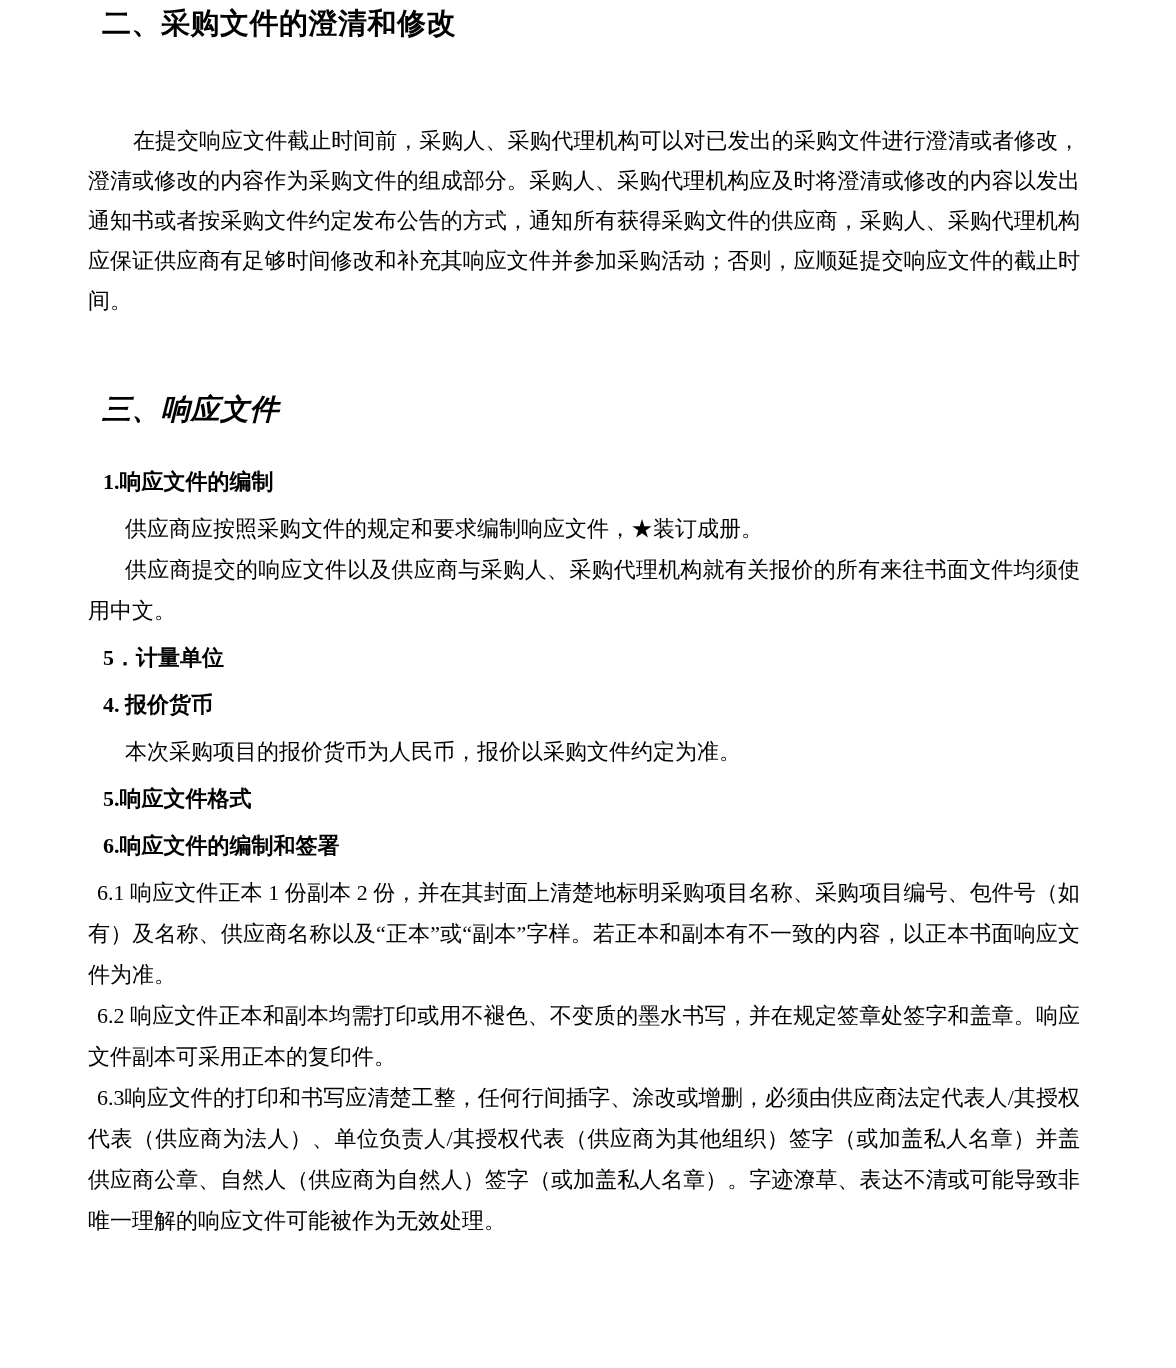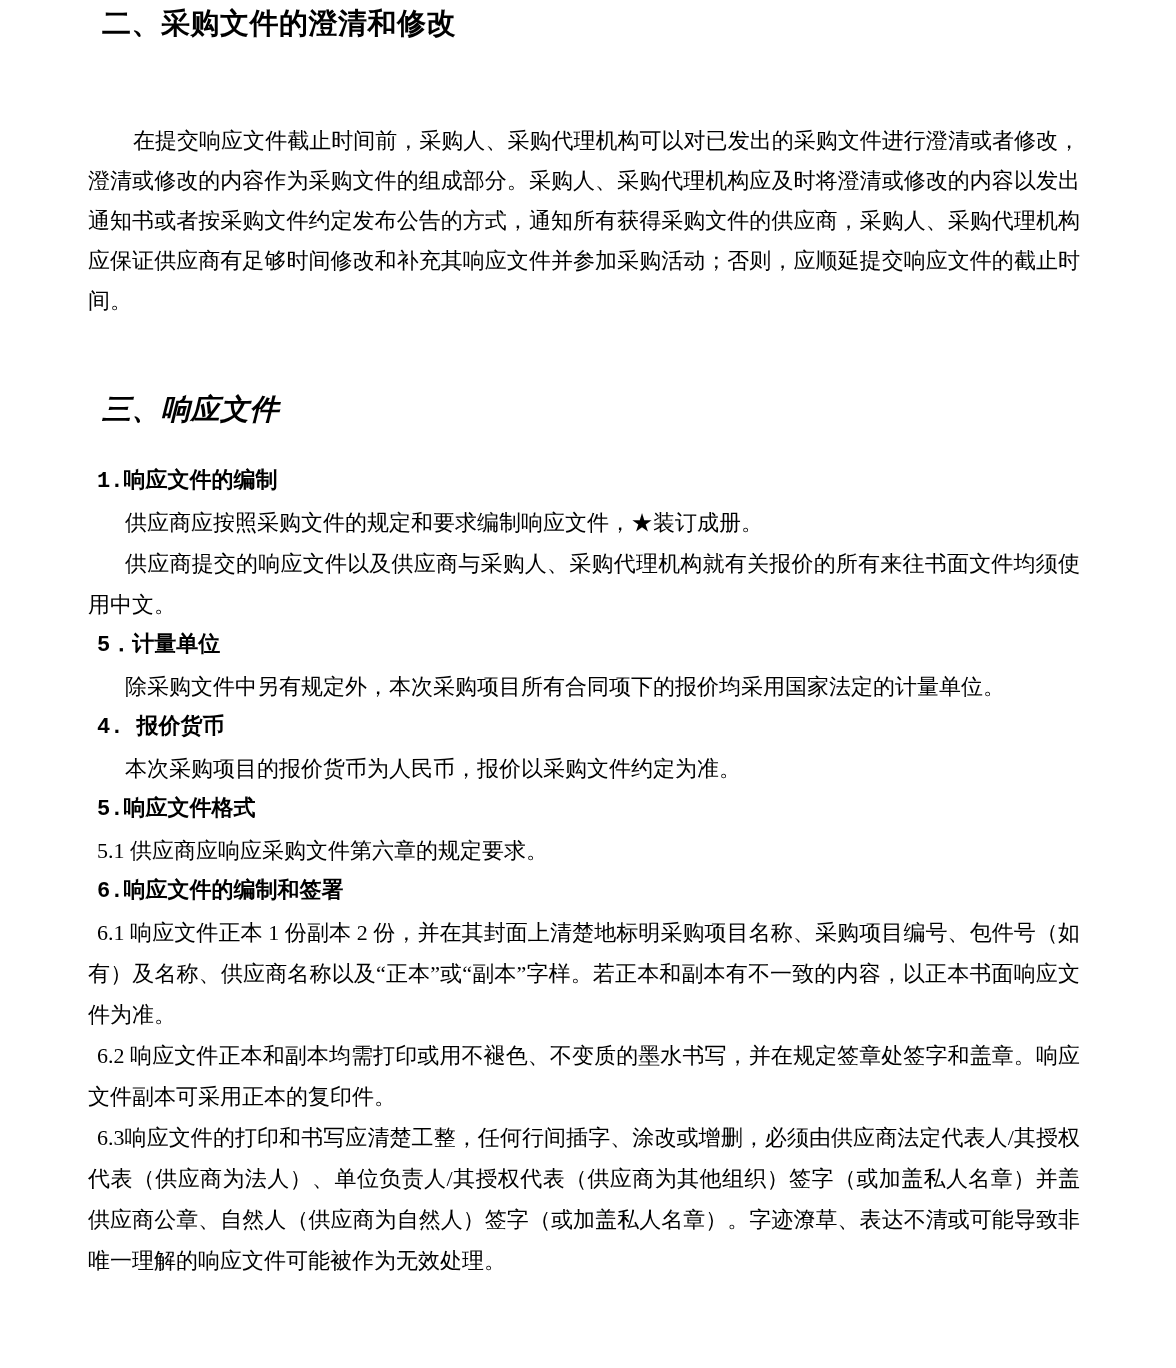--- a/index.html
+++ b/index.html
@@ -38,25 +38,25 @@
     line-height: 40px;
     text-align: justify;
     text-indent: 45px;
   }
   .clauses {
     margin-top: 31px;
     font-size: 22px;
     line-height: 41px;
   }
   .clause-heading {
-    font-family: Liberation Mono, monospace;
+    font-family: Liberation Serif, serif;
     font-weight: bold;
     font-size: 22px;
     line-height: 41px;
-    margin: 0;
+    margin: 6px;
     text-indent: 9px;
   }
   .clause-body {
     margin: 0;
     text-align: justify;
     text-indent: 37px;
   }
   .clause-item {
     margin: 0;
     text-align: justify;
@@ -75,27 +75,25 @@
   <h1 class="h-major second">三、响应文件</h1>
 
   <div class="clauses">
 
     <h3 class="clause-heading">1.响应文件的编制</h3>
     <p class="clause-body">供应商应按照采购文件的规定和要求编制响应文件，★装订成册。</p>
 
     <p class="clause-body">供应商提交的响应文件以及供应商与采购人、采购代理机构就有关报价的所有来往书面文件均须使用中文。</p>
 
     <h3 class="clause-heading">5．计量单位</h3>
-    <p class="clause-body">除采购文件中另有规定外，本次采购项目所有合同项下的报价均采用国家法定的计量单位。</p>
 
     <h3 class="clause-heading">4. 报价货币</h3>
     <p class="clause-body">本次采购项目的报价货币为人民币，报价以采购文件约定为准。</p>
 
     <h3 class="clause-heading">5.响应文件格式</h3>
-    <p class="clause-item">5.1 供应商应响应采购文件第六章的规定要求。</p>
 
     <h3 class="clause-heading">6.响应文件的编制和签署</h3>
     <p class="clause-item">6.1 响应文件正本 1 份副本 2 份，并在其封面上清楚地标明采购项目名称、采购项目编号、包件号（如有）及名称、供应商名称以及“正本”或“副本”字样。若正本和副本有不一致的内容，以正本书面响应文件为准。</p>
     <p class="clause-item">6.2 响应文件正本和副本均需打印或用不褪色、不变质的墨水书写，并在规定签章处签字和盖章。响应文件副本可采用正本的复印件。</p>
     <p class="clause-item">6.3响应文件的打印和书写应清楚工整，任何行间插字、涂改或增删，必须由供应商法定代表人/其授权代表（供应商为法人）、单位负责人/其授权代表（供应商为其他组织）签字（或加盖私人名章）并盖供应商公章、自然人（供应商为自然人）签字（或加盖私人名章）。字迹潦草、表达不清或可能导致非唯一理解的响应文件可能被作为无效处理。</p>
 
   </div>
 
 </div>
 

